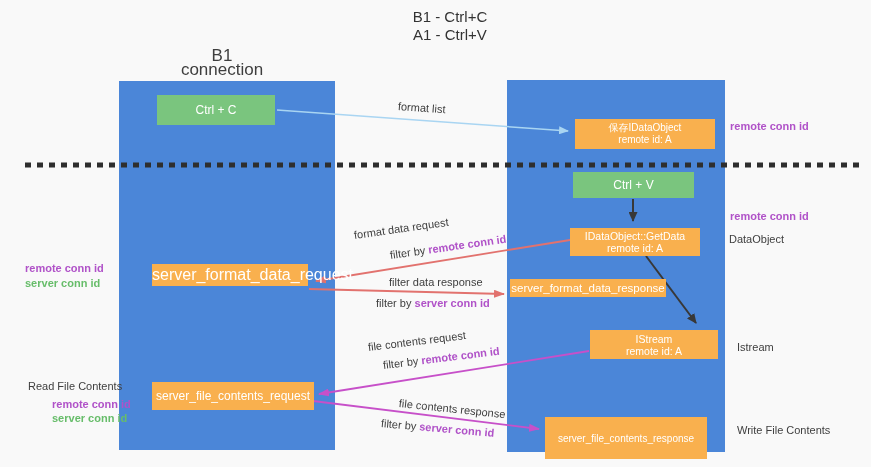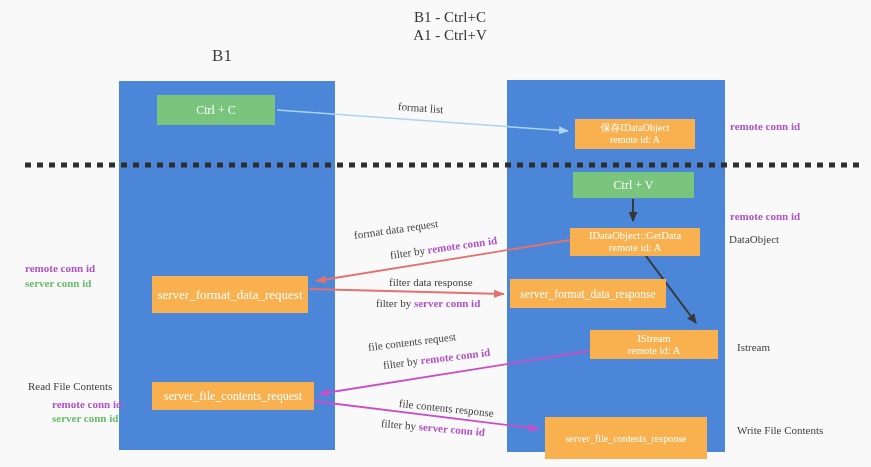--- a/index.html
+++ b/index.html
@@ -1,23 +1,23 @@
 <!DOCTYPE html>
 <html><head>
 <meta charset="utf-8">
 <style>
   html,body{margin:0;padding:0;background:#f9f9f9;}
   .canvas{position:relative;width:871px;height:467px;background:#f9f9f9;
-    font-family:Liberation Serif, serif;color:#3e3e3e;overflow:hidden}
+    font-family:Liberation Sans, sans-serif;color:#3e3e3e;overflow:hidden}
   .title{position:absolute;left:0;top:8px;width:900px;text-align:center;
     font-size:15px;line-height:18px;color:#333}
   .lane-header{position:absolute;text-align:center;font-size:17px;line-height:14px;color:#3e3e3e}
   .lane{position:absolute;background:#4b86d8}
   .node{position:absolute;color:#fff;display:flex;flex-direction:column;
-    align-items:center;justify-content:center;text-align:center;white-space:nowrap}
+    justify-content:center;text-align:center;white-space:nowrap}
   .green{background:#7ac57e}
   .orange{background:#f9b04e}
   .fl{position:absolute;font-size:11px;white-space:nowrap;color:#3e3e3e}
   .fl .key,.purple{color:#b052c8;font-weight:bold}
   .greenl{color:#67bd6a;font-weight:bold}
   .ann{position:absolute;font-size:11px;white-space:nowrap}
   .rot-m8{transform:rotate(-8deg);transform-origin:0 50%}
   .rot-m7{transform:rotate(-7deg);transform-origin:0 50%}
   .rot-p4{transform:rotate(4deg);transform-origin:0 50%}
   .rot-p5{transform:rotate(5deg);transform-origin:0 50%}
@@ -29,20 +29,21 @@
 
 <div class="canvas">
 
   <div class="title">
     <div>B1 - Ctrl+C</div>
     <div>A1 - Ctrl+V</div>
   </div>
 
   <div class="lane-header" style="left:152px;top:49px;width:140px">
     <div>B1</div>
+    <div>connection</div>
   </div>
 
   <div class="lane" style="left:119px;top:81px;width:216px;height:369px"></div>
   <div class="lane" style="left:507px;top:80px;width:218px;height:372px"></div>
 
   <svg class="arrows" width="871" height="467" viewBox="0 0 871 467">
     <defs>
       <marker id="m-blue" markerWidth="10" markerHeight="8" refX="9" refY="4" orient="auto" markerUnits="userSpaceOnUse">
         <path d="M0,0 L10,4 L0,8 z" fill="#a9d5f2"></path>
       </marker>
@@ -63,39 +64,39 @@
     <line x1="570" y1="240" x2="316" y2="281" stroke="#e2726e" stroke-width="1.8" marker-end="url(#m-red)"></line>
     <line x1="309" y1="289" x2="504" y2="294" stroke="#e2726e" stroke-width="1.8" marker-end="url(#m-red)"></line>
     <line x1="589" y1="351" x2="319" y2="394" stroke="#c750c9" stroke-width="1.8" marker-end="url(#m-mag)"></line>
     <line x1="313" y1="401" x2="539" y2="429" stroke="#c750c9" stroke-width="1.8" marker-end="url(#m-mag)"></line>
   </svg>
 
   <div class="node green" style="left:157px;top:95px;width:118px;height:30px;font-size:12px">
     <span>Ctrl + C</span>
   </div>
 
-  <div class="node orange" style="left:575px;top:119px;width:120px;height:30px;font-size:10px;line-height:12px">
+  <div class="node orange" style="left:575px;top:119px;width:140px;height:30px;font-size:10px;line-height:12px">
     <span>保存IDataObject</span>
     <span>remote id: A</span>
   </div>
 
   <div class="node green" style="left:573px;top:172px;width:121px;height:26px;font-size:12px">
     <span>Ctrl + V</span>
   </div>
 
   <div class="node orange" style="left:570px;top:228px;width:130px;height:28px;font-size:10.5px;line-height:12px">
     <span>IDataObject::GetData</span>
     <span>remote id: A</span>
   </div>
 
-  <div class="node orange" style="left:152px;top:276px;width:156px;height:37px;font-size:13px">
+  <div class="node orange" style="left:152px;top:264px;width:156px;height:22px;font-size:16px">
     <span>server_format_data_request</span>
   </div>
 
-  <div class="node orange" style="left:510px;top:279px;width:156px;height:29px;font-size:11.5px">
+  <div class="node orange" style="left:510px;top:279px;width:156px;height:18px;font-size:11.5px">
     <span>server_format_data_response</span>
   </div>
 
   <div class="node orange" style="left:590px;top:330px;width:128px;height:29px;font-size:10.5px;line-height:12px">
     <span>IStream</span>
     <span>remote id: A</span>
   </div>
 
   <div class="node orange" style="left:152px;top:382px;width:162px;height:28px;font-size:12px">
     <span>server_file_contents_request</span>

